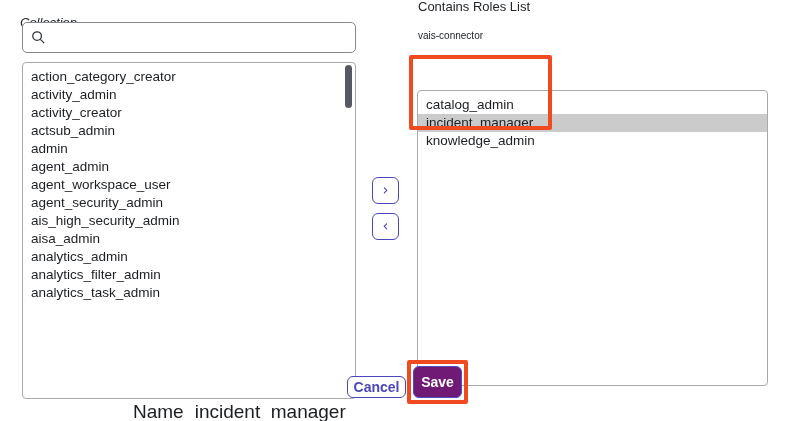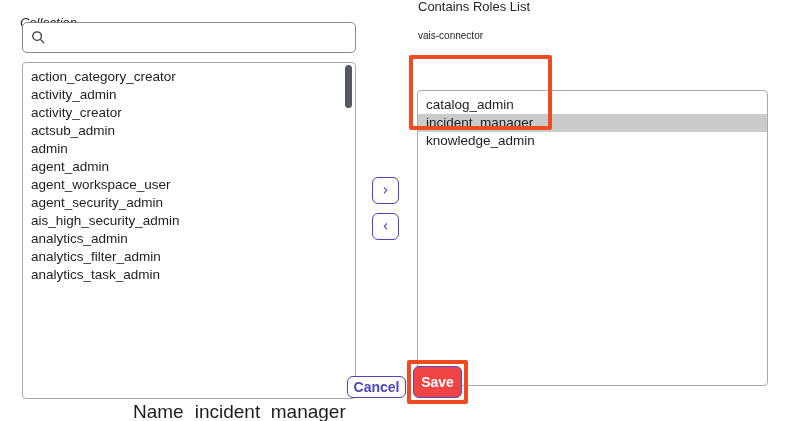--- a/index.html
+++ b/index.html
@@ -44,21 +44,21 @@
     font-family:"DejaVu Sans",sans-serif;}
   #move-right-button{top:177px;}
   #move-left-button{top:213px;}
 
   .btn{position:absolute;border-radius:6px;font-size:14px;font-weight:bold;
     display:flex;align-items:center;justify-content:center;cursor:pointer;
     font-family:inherit;}
   #cancel-button{left:347px;top:376px;width:59px;height:22px;background:#fff;
     border:1px solid var(--accent);color:var(--accent);}
   #save-button{left:413px;top:366px;width:49px;height:32px;
-    background:#ef4444;border:1px solid #4e4cc0;color:#fff;}
+    background:#701a75;border:1px solid #4e4cc0;color:#fff;}
 
   .annotation{position:absolute;border:4px solid var(--annot);border-radius:2px;
     pointer-events:none;}
   #annotation-roles{left:409px;top:55px;width:143px;height:75px;}
   #annotation-save{left:407px;top:360px;width:61px;height:44px;}
 
   .name-row{position:absolute;left:133px;top:404px;display:flex;gap:11px;
     font-size:19px;line-height:16px;}
 </style>
 </head>
@@ -80,20 +80,21 @@
     <div class="scroll-thumb"></div>
   <div class="list-item">action_category_creator</div>
       <div class="list-item">activity_admin</div>
       <div class="list-item">activity_creator</div>
       <div class="list-item">actsub_admin</div>
       <div class="list-item">admin</div>
       <div class="list-item">agent_admin</div>
       <div class="list-item">agent_workspace_user</div>
       <div class="list-item">agent_security_admin</div>
       <div class="list-item">ais_high_security_admin</div>
+      <div class="list-item">aisa_admin</div>
       <div class="list-item">analytics_admin</div>
       <div class="list-item">analytics_filter_admin</div>
       <div class="list-item">analytics_task_admin</div>
     </div>
 
   <button class="xfer-btn" id="move-right-button">›</button>
   <button class="xfer-btn" id="move-left-button">‹</button>
 
   <div class="panel-label" id="roles-title">Contains Roles List</div>
   <div class="panel-label" id="roles-group-label">vais-connector</div>

